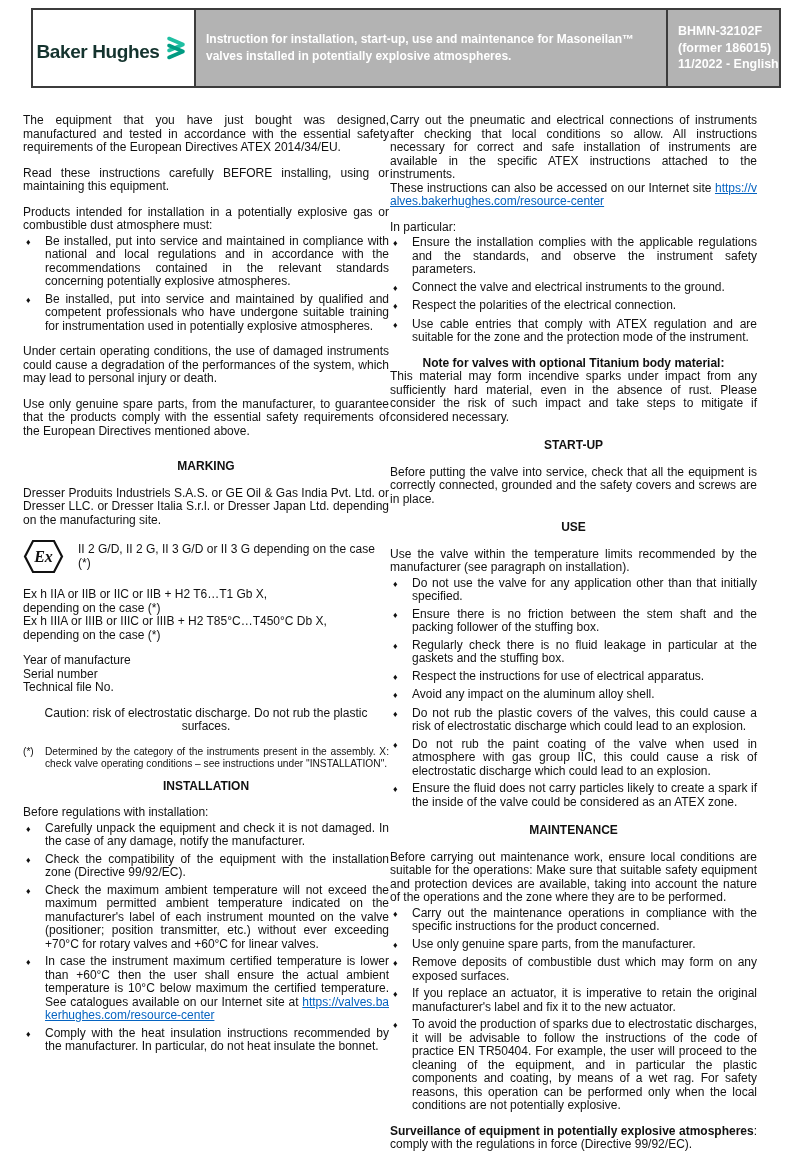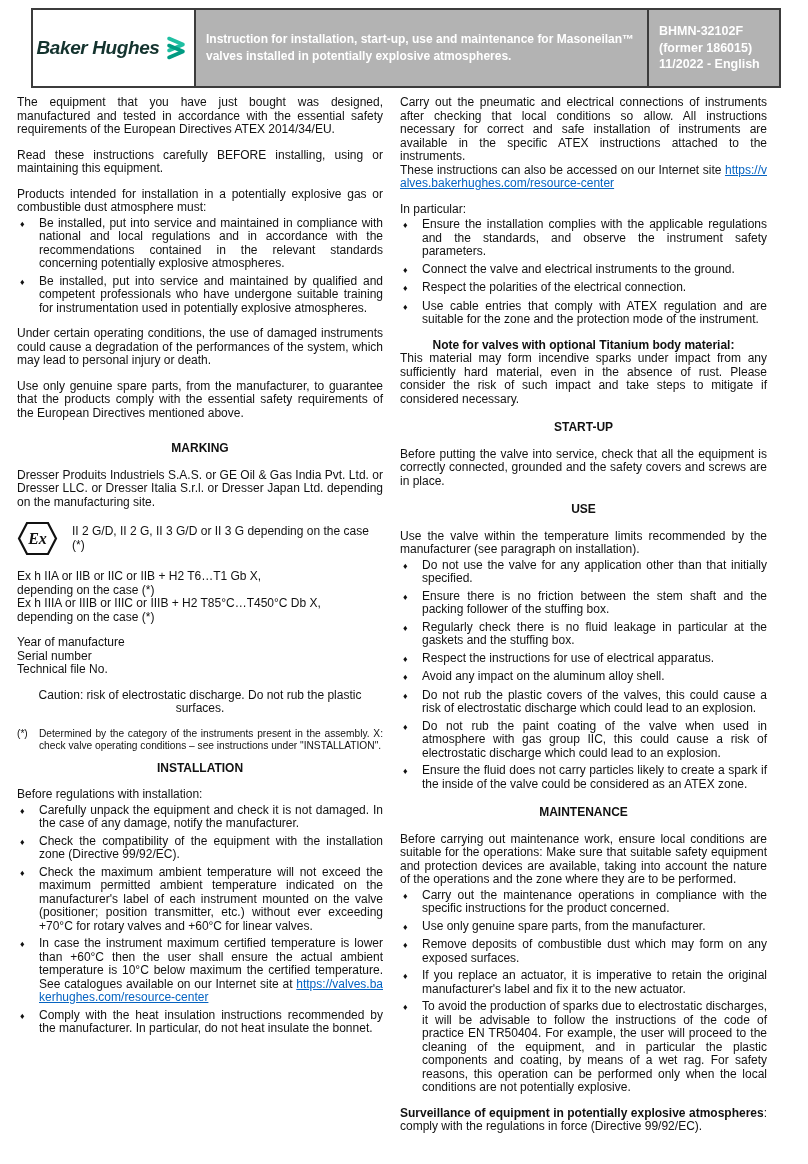--- a/index.html
+++ b/index.html
@@ -19,47 +19,47 @@
     margin:8px 27px 0 31px;
     height:80px;
     box-sizing:border-box;
   }
   .logo-cell{
     width:161px;flex:none;
     background:#ffffff;
     display:flex;align-items:center;justify-content:center;
     border-right:2px solid #3c3c3c;
   }
-  .bh-logo{display:flex;align-items:center;gap:5px;font-style:italic;}
+  .bh-logo{display:flex;align-items:flex-end;gap:5px;}
   .bh-text{
     font-size:19px;font-weight:bold;color:#14332e;letter-spacing:-0.4px;
   }
   .bh-chevron{position:relative;top:2px;}
   .title-cell{
     flex:1;
     background:#b3b3b3;
     color:#ffffff;font-weight:bold;font-size:12px;line-height:1.4;
     display:flex;align-items:center;
     padding:0 12px 0 10px;
     border-right:2px solid #3c3c3c;
   }
   .doc-cell{
-    width:130px;flex:none;
+    width:111px;flex:none;
     background:#b3b3b3;
     color:#ffffff;font-weight:bold;font-size:12.5px;line-height:1.35;
     display:flex;flex-direction:column;justify-content:center;
     padding-left:10px;box-sizing:border-box;
   }
   
   .bodygrid{
     display:grid;
     grid-template-columns:366px 367px;
-    column-gap:17px;
-    padding:0 27px 0 17px;
-    margin-top:8px;
+    column-gap:1px;
+    padding:0 27px 0 23px;
+    margin-top:26px;
     font-size:12px;
     line-height:13.5px;
   }
   .col{min-width:0;}
   .para{text-align:justify;margin:0 0 12px;}
   .para.left{text-align:center;}
   .b{font-weight:bold;}
   .heading{
     font-weight:bold;text-align:center;
     margin:15px 0 13px;

